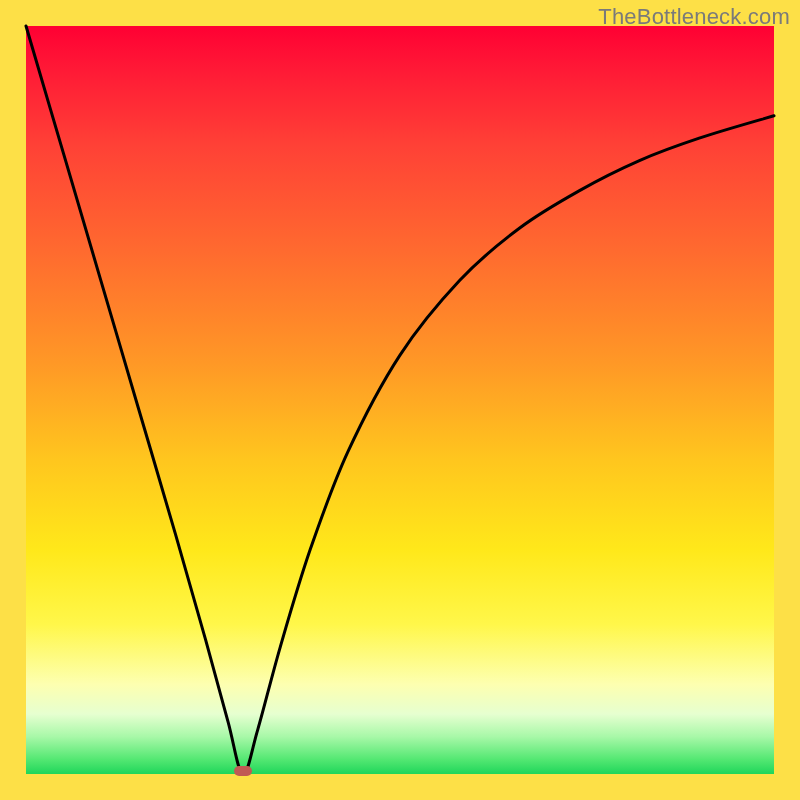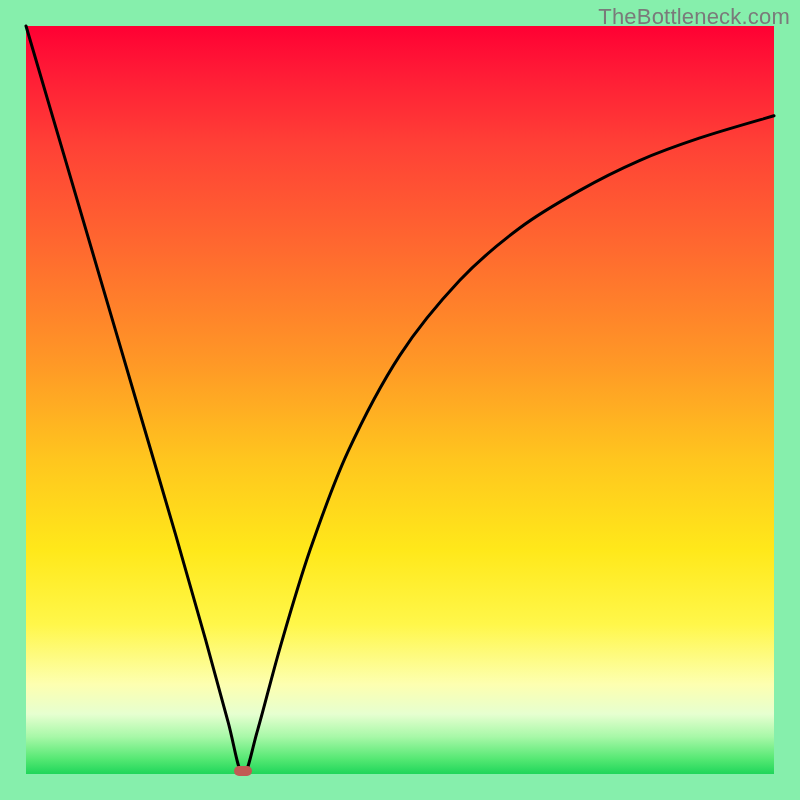--- a/index.html
+++ b/index.html
@@ -8,21 +8,21 @@
     width: 800px;
     height: 800px;
     overflow: hidden;
     background: #000;
     font-family: Arial, Helvetica, sans-serif;
   }
   .frame {
     position: relative;
     width: 800px;
     height: 800px;
-    background: #86efac;
+    background: #fde047;
   }
   .plot {
     position: absolute;
     left: 26px;
     top: 26px;
     width: 748px;
     height: 748px;
     
     background: linear-gradient(
       to bottom,

